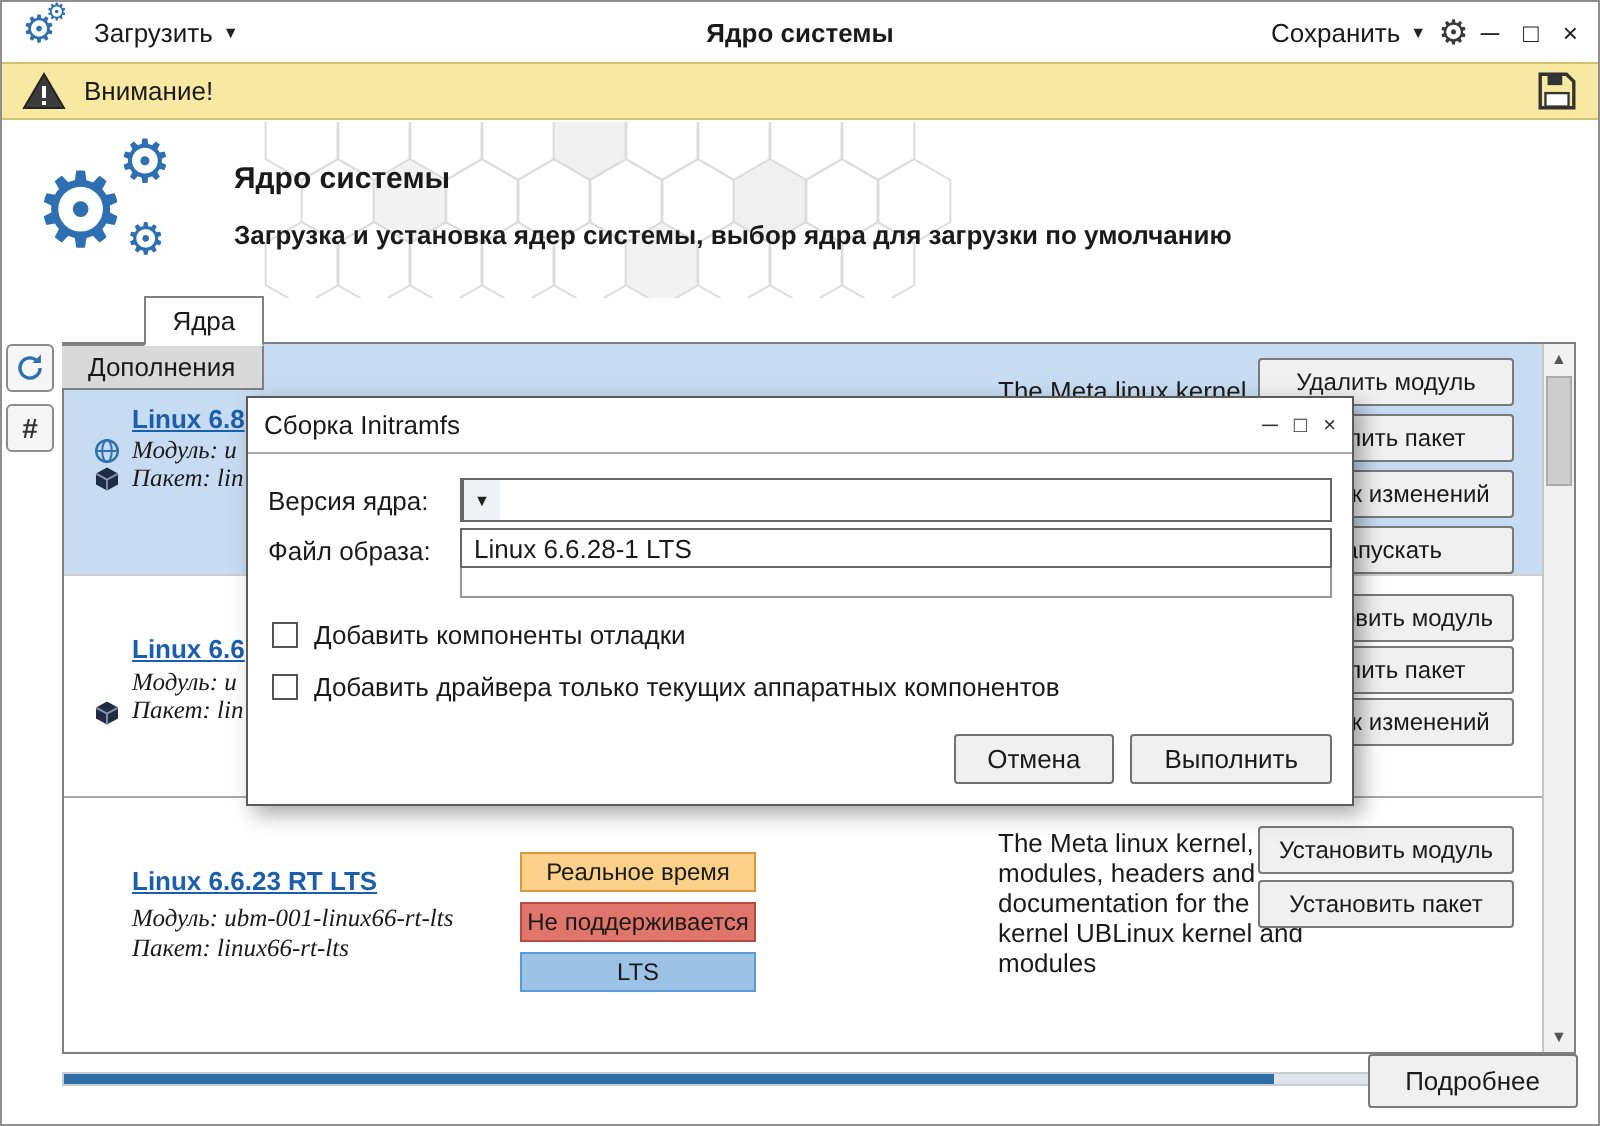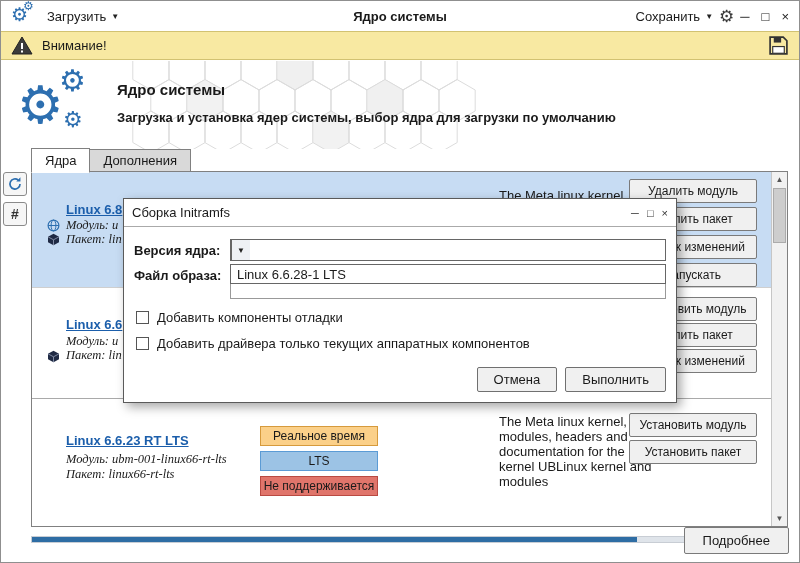--- a/index.html
+++ b/index.html
@@ -28,21 +28,21 @@
   .hexes { position: absolute; left: 70px; top: 0; }
   .hgears { position: absolute; left: 16px; top: 6px; width: 92px; height: 78px; color: #2d6fb0; }
   .hgears .g1 { position: absolute; left: 0; top: 8px; font-size: 52px; }
   .hgears .g2 { position: absolute; left: 42px; top: -4px; font-size: 30px; }
   .hgears .g3 { position: absolute; left: 46px; top: 40px; font-size: 22px; }
   .header-text { position: absolute; left: 116px; top: 20px; }
   .header-title { font-size: 15px; font-weight: bold; }
   .header-sub { margin-top: 12px; font-size: 13px; font-weight: bold; }
 
   
-  .tabs { position: absolute; top: 147px; left: 30px; z-index: 4; display: flex; align-items: flex-end; }
+  .tabs { position: absolute; top: 147px; left: 30px; z-index: 4; display: flex; align-items: flex-end; flex-direction: column; }
   .tab { padding: 4px 13px 4px; border: 1px solid #808080; font-size: 13px; }
   .tab.active { background: #fff; border-bottom: 1px solid #fff; position: relative; margin-bottom: -1px; z-index: 5; }
   .tab.inactive { background: #d9d9d9; border-left: none; padding: 3px 13px; }
 
   
   .side-btn { position: absolute; left: 2px; width: 24px; height: 24px; border: 1px solid #8a8a8a; border-radius: 3px; background: #f6f6f6; display: flex; align-items: center; justify-content: center; z-index: 2; }
   .side-btn.refresh { top: 171px; }
   .side-btn.hash { top: 201px; font-weight: bold; color: #333; font-size: 14px; }
 
   
@@ -73,21 +73,21 @@
   .progress-fill { height: 100%; background: #2e6da4; width: 0; }
   .details-btn { position: absolute; right: 10px; bottom: 8px; padding: 5px 18px; background: #f0f0f0; border: 1px solid #7a7a7a; border-radius: 2px; font-size: 13px; }
 
   
   .dialog { position: absolute; left: 122px; top: 197px; width: 554px; background: #fff; border: 1px solid #5a5a5a; box-shadow: 4px 4px 10px rgba(0,0,0,0.35); z-index: 20; }
   .dlg-titlebar { height: 28px; display: flex; align-items: center; padding: 0 8px; border-bottom: 1px solid #aaa; }
   .dlg-title { flex: 1; font-size: 13px; }
   .dlg-controls { display: flex; gap: 8px; font-size: 11px; color: #333; }
   .dlg-body { padding: 9px 10px 10px; }
   .drow { display: flex; margin-top: 3px; }
-  .drow .dlabel { width: 96px; padding-top: 4px; flex: 0 0 auto; font-weight: bold; }
+  .drow .dlabel { width: 96px; padding-top: 4px; flex: 0 0 auto; }
   .combo { flex: 1; height: 22px; border: 1px solid #666; display: flex; }
   .combo-value { flex: 1; padding: 3px 6px; }
   .combo-btn { width: 19px; border-left: 1px solid #666; background: #eef1f5; display: flex; align-items: center; justify-content: center; font-size: 8px; color: #222; }
   .filebox { flex: 1; }
   .file-value { border: 1px solid #666; height: 20px; padding: 2px 6px; }
   .file-empty { border: 1px solid #999; border-top: none; height: 15px; }
   .chk-row { display: flex; align-items: center; gap: 8px; margin-top: 11px; margin-left: 2px; }
   .chk-box { width: 13px; height: 13px; border: 1px solid #555; background: #fff; flex: 0 0 auto; }
   .dlg-btnrow { display: flex; justify-content: flex-end; gap: 8px; margin-top: 16px; }
   .dlg-btn { padding: 4px 16px; background: #f0f0f0; border: 1px solid #707070; border-radius: 2px; font-size: 13px; }
@@ -236,22 +236,22 @@
           <div class="kbtn" style="top:60px">Список изменений</div>
         </div>
       </div>
 
       <div class="krow r2">
         <a class="kname" style="top:33px">Linux 6.6.23 RT LTS</a>
         <div class="kline" style="top:52px">Модуль: ubm-001-linux66-rt-lts</div>
         <div class="kline" style="top:67px">Пакет: linux66-rt-lts</div>
         <div class="badges">
           <div class="badge" style="background: rgb(251, 208, 137); border-color: rgb(214, 154, 60);">Реальное время</div>
+          <div class="badge" style="background: rgb(224, 117, 107); border-color: rgb(185, 74, 66);">Не поддерживается</div>
           <div class="badge" style="background: rgb(156, 195, 229); border-color: rgb(91, 155, 213);">LTS</div>
-          <div class="badge" style="background: rgb(224, 117, 107); border-color: rgb(185, 74, 66);">Не поддерживается</div>
         </div>
         <div class="kdesc" style="top:14px">The Meta linux kernel, modules, headers and documentation for the kernel UBLinux kernel and modules</div>
         <div class="btncol" style="top:0">
           <div class="kbtn" style="top:13px">Установить модуль</div>
           <div class="kbtn" style="top:40px">Установить пакет</div>
         </div>
       </div>
 
     </div>
 

